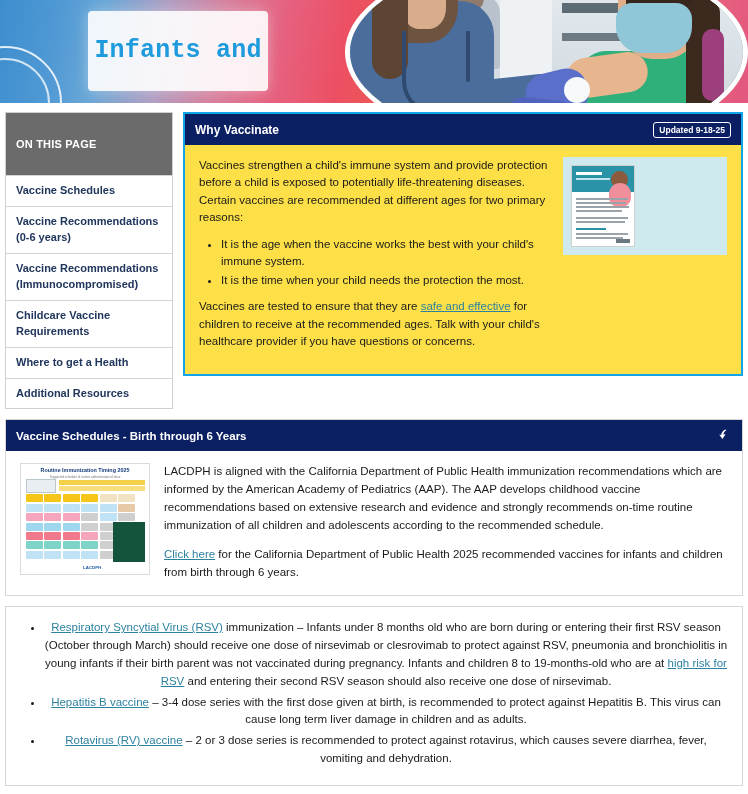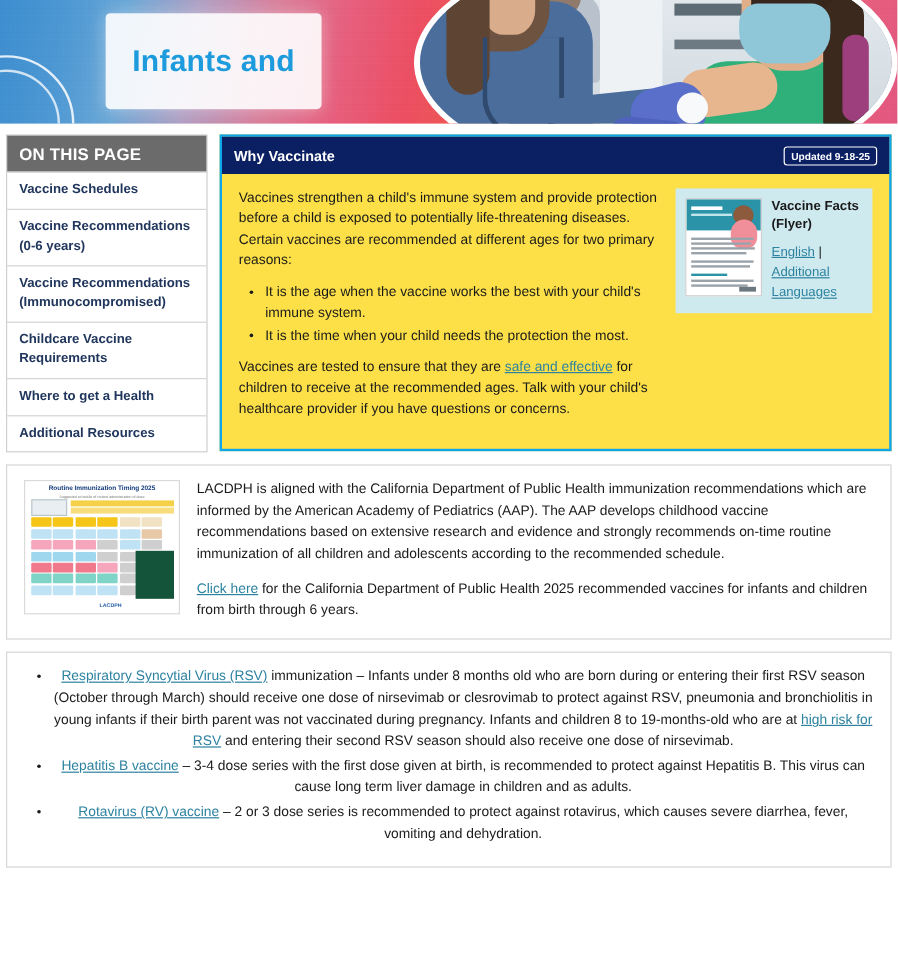--- a/index.html
+++ b/index.html
@@ -62,20 +62,21 @@
     top: 11px;
     width: 180px;
     height: 80px;
     background: rgba(255,255,255,.90);
     border-radius: 4px;
     display: flex;
     flex-direction: row;
     align-items: center;
     justify-content: center;
     box-shadow: 0 0 14px rgba(255,255,255,.35);
+    font-family: Liberation Mono, monospace;
   }
   .banner-title-box span {
     display: block;
     color: #1e9bdd;
     font-size: 25px;
     font-weight: bold;
     line-height: 1.22;
     text-align: center;
     letter-spacing: .2px;
   }
@@ -143,22 +144,22 @@
     width: 168px;
     margin-left: 5px;
     border: 1px solid #cfcfcf;
     background: #ffffff;
     box-sizing: border-box;
   }
   .sidebar-header {
     background: #6b6b6b;
     color: #ffffff;
     font-weight: bold;
-    font-size: 14px;
-    padding: 7px 10px;
+    font-size: 11px;
+    padding: 25px 10px;
     letter-spacing: .2px;
   }
   .sidebar-item {
     border-top: 1px solid #d4d4d4;
     padding: 7px 10px;
     color: #20365c;
     font-weight: bold;
     font-size: 11px;
     line-height: 1.45;
     cursor: pointer;
@@ -366,34 +367,34 @@
           <div class="ft-line" style="top:36px;width:50px;"></div>
           <div class="ft-line" style="top:40px;width:53px;"></div>
           <div class="ft-line" style="top:44px;width:46px;"></div>
           <div class="ft-line" style="top:51px;width:52px;"></div>
           <div class="ft-line" style="top:55px;width:49px;"></div>
           <div class="ft-line" style="top:62px;width:30px;background:#2a93a8;"></div>
           <div class="ft-line" style="top:67px;width:52px;"></div>
           <div class="ft-line" style="top:71px;width:47px;"></div>
           <div class="ft-logo"></div>
         </div>
-        <div class="flyer-right">
-          <div class="flyer-title">Vaccine Facts (Flyer)</div>
-          <div class="flyer-links">
-            <a class="lnk">English</a>
-            <span>|</span>
-            <a class="lnk">Additional Languages</a>
-          </div>
-        </div>
       </aside>
     </div>
   </section>
 </div>
 
 <section class="section">
+  <div class="section-head">
+    <span>Vaccine Schedules - Birth through 6 Years</span>
+    <span class="totop">
+      <svg width="16" height="16" viewBox="0 0 16 16" aria-hidden="true">
+        <path d="M9.6 1.6 C7.2 2.4 5.6 4.4 5.2 7.0 L3.2 6.6 L6.4 11.0 L9.6 6.2 L7.4 6.6 C7.7 4.7 8.6 3.2 10.4 2.2 Z" fill="#ffffff"></path>
+      </svg>
+    </span>
+  </div>
   <div class="section-body">
     <div class="sched-wrap">
       <div class="sched-thumb">
         <div class="st-title">Routine Immunization Timing 2025</div>
         <div class="st-sub">Suggested schedule of routine administration of dose</div>
         <div class="st-first"></div>
         <div class="st-band"></div>
         <div class="st-band2"></div>
         <div class="st-grid">
           <div class="st-cell" style="background:#f5c518"></div>

